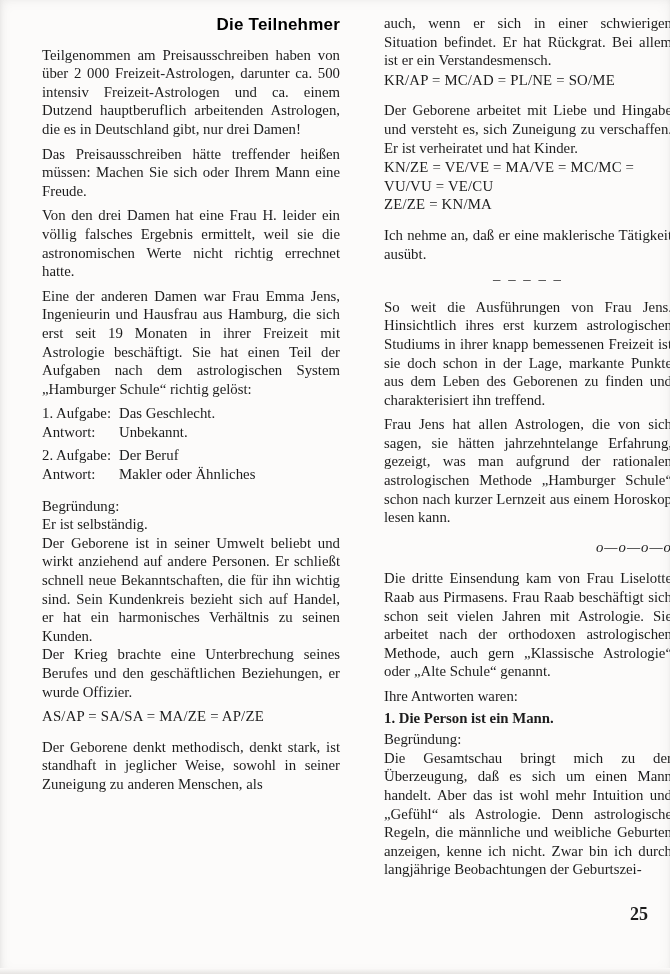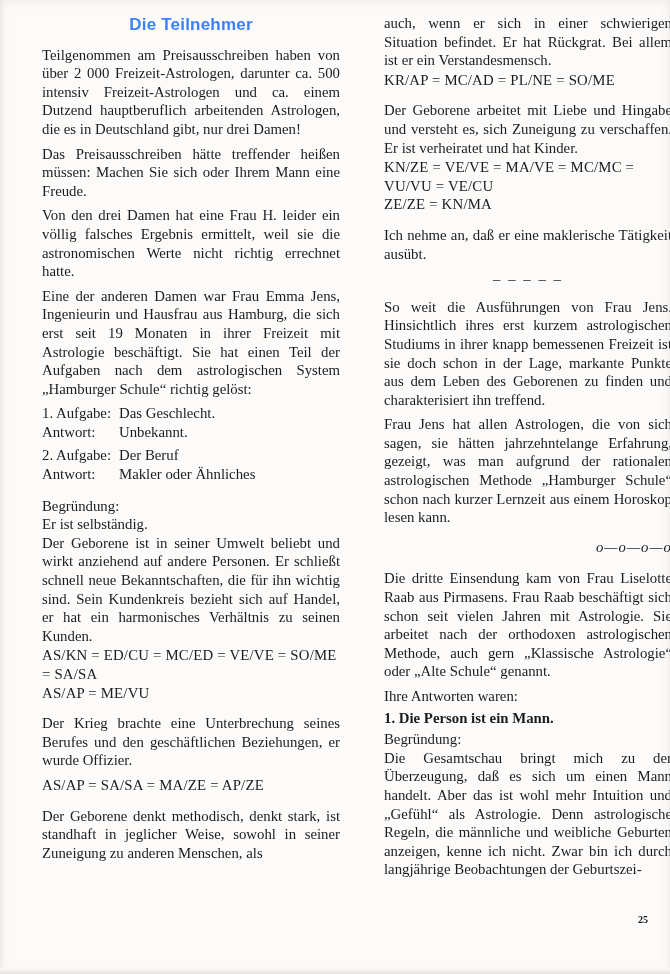--- a/index.html
+++ b/index.html
@@ -22,43 +22,43 @@
   .col {
     position:absolute; top:14px;
     font-size:14.8px; line-height:18.6px;
     text-align:justify;
   }
   .col-left  { left:42px;  width:298px; }
   .col-right { left:384px; width:288px; }
 
   h1.section-heading {
     font-family:"Liberation Sans", sans-serif;
-    font-size:17px; font-weight:700; color:#3b82f6;
+    font-size:17px; font-weight:700; color:#000000;
     margin:2px 0 11px 0; letter-spacing:0.2px;
-    text-align:center;
+    text-align:right;
   }
   p { margin:0 0 6px 0; }
   p.attach { margin-bottom:0; }
   p.lead { margin-bottom:3px; }
   .bold-line { font-weight:700; }
 
   .qa { margin:2px 0 13px 0; }
   .qa-row { text-align:left; }
   .qa-row.pair-gap { margin-bottom:5px; }
   .qa-label { display:inline-block; width:77px;font-family:Liberation Serif, serif; }
 
   .formula-block { margin:1px 0 12px 0; }
   .formula { text-align:left; letter-spacing:0.2px; }
 
   .divider  { text-align:center; margin:7px 0 9px 0; letter-spacing:2px; font-weight:400; }
   .ornament { text-align:right; margin:11px 0 13px 0; letter-spacing:1px;font-style:italic; }
 
   .page-number {
     position:absolute; right:22px; bottom:49px;
-    font-weight:700; font-size:10px;text-align:center;
+    font-weight:700; font-size:18px;text-align:center;
   }
 </style>
 </head>
 <body>
 
 <div class="page">
 
   <div class="col col-left">
     <h1 class="section-heading">Die Teilnehmer</h1>
 
@@ -79,24 +79,20 @@
       </div>
       <div class="qa-row">
         <span class="qa-label">Antwort:</span><span class="qa-value">Makler oder Ähnliches</span>
       </div>
     </div>
 
     <p class="attach">Begründung:</p>
     <p class="attach">Er ist selbständig.</p>
     <p class="attach">Der Geborene ist in seiner Umwelt beliebt und wirkt anziehend auf andere Personen. Er schließt schnell neue Bekanntschaften, die für ihn wichtig sind. Sein Kundenkreis bezieht sich auf Handel, er hat ein harmonisches Verhältnis zu seinen Kunden.</p>
 
-    <div class="formula-block">
-      <div class="formula">AS/KN = ED/CU = MC/ED = VE/VE = SO/ME = SA/SA</div>
-      <div class="formula">AS/AP = ME/VU</div>
-    </div>
 
     <p class="para">Der Krieg brachte eine Unterbrechung seines Berufes und den geschäftlichen Beziehungen, er wurde Offizier.</p>
 
     <div class="formula-block">
       <div class="formula">AS/AP = SA/SA = MA/ZE = AP/ZE</div>
     </div>
 
     <p class="para">Der Geborene denkt methodisch, denkt stark, ist standhaft in jeglicher Weise, sowohl in seiner Zuneigung zu anderen Menschen, als</p>
   </div>
 

